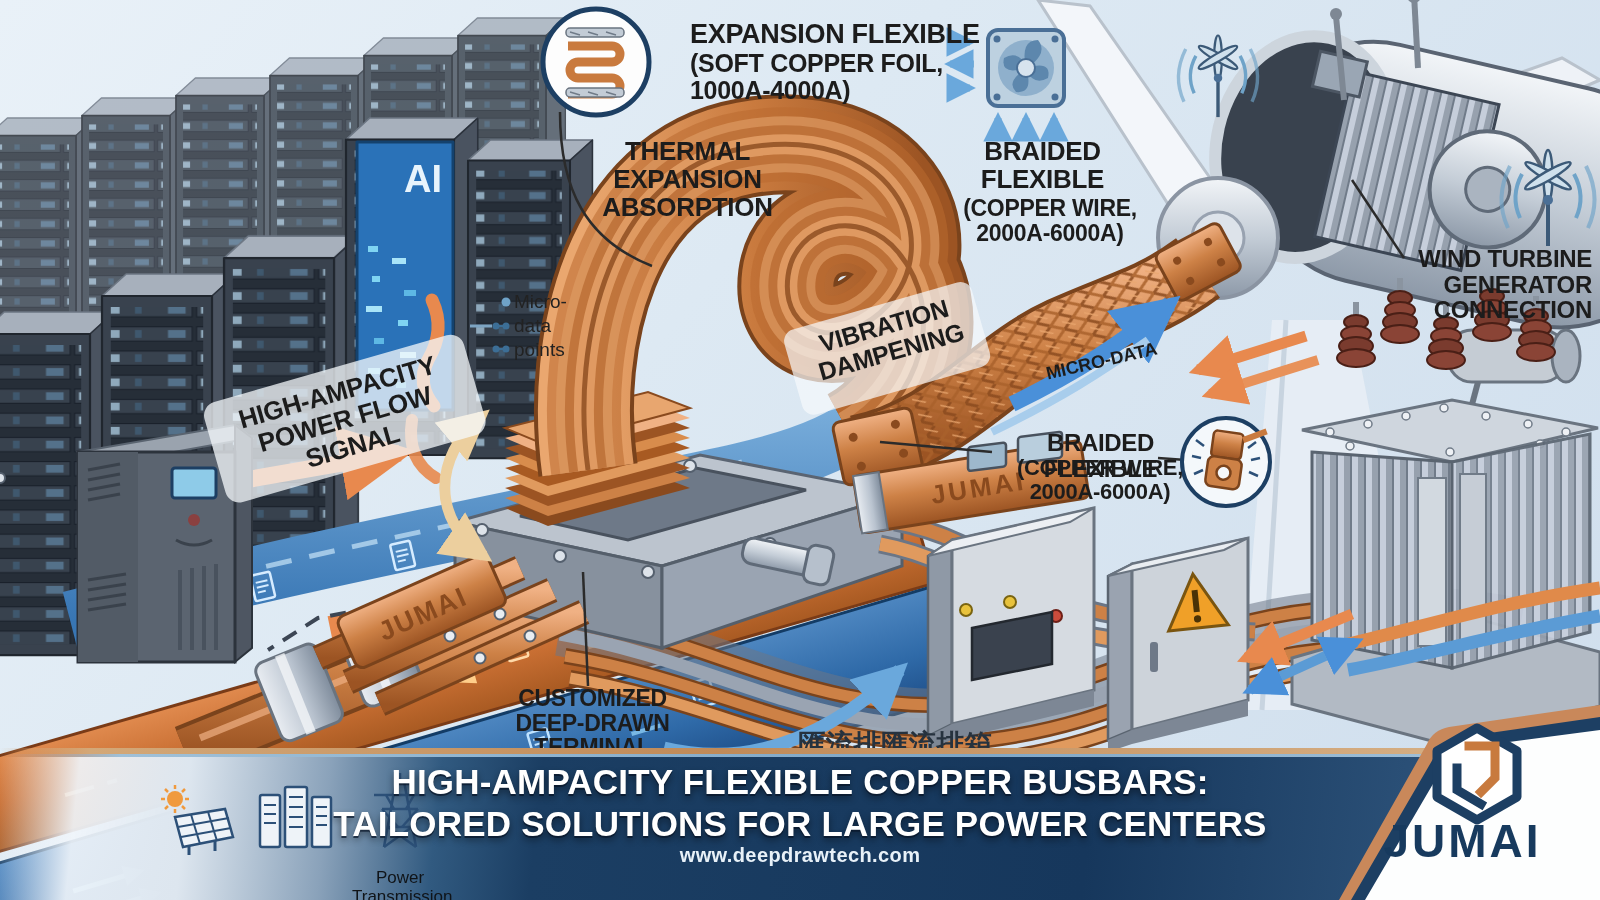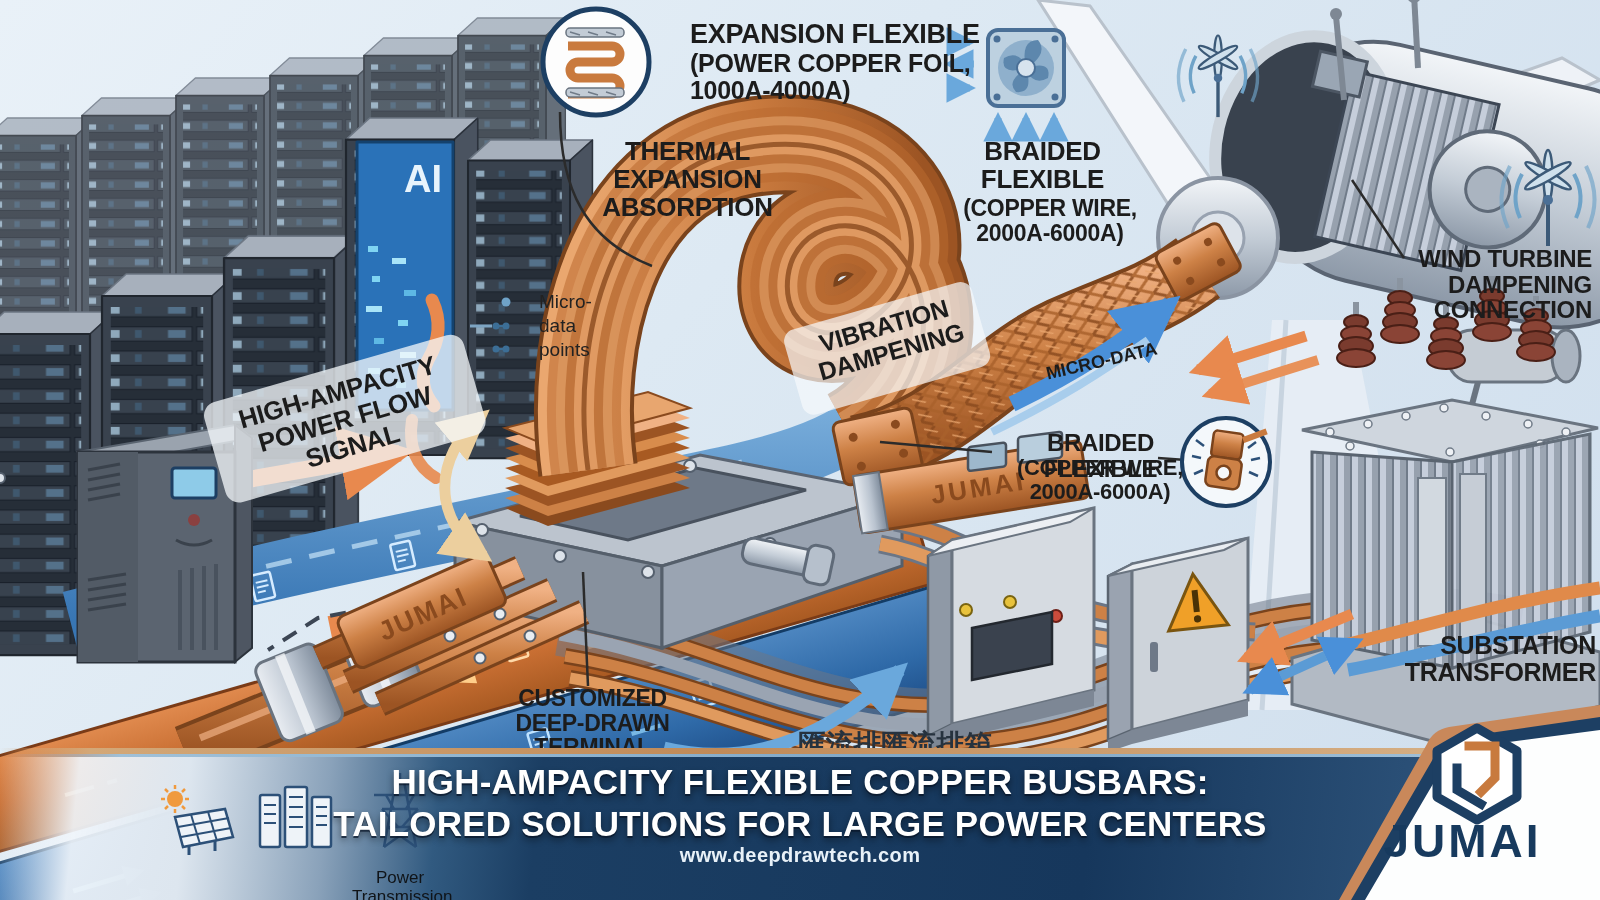--- a/index.html
+++ b/index.html
@@ -5,21 +5,21 @@
   html,body{margin:0;padding:0;background:#b8c8d8;}
   .stage{position:relative;width:1600px;height:900px;overflow:hidden;
          background:linear-gradient(130deg,#e9f1f8 0%,#dde9f3 40%,#cfdeed 100%);
          font-family:"Liberation Sans",sans-serif;}
   .stage svg.scene{position:absolute;left:0;top:0;z-index:1;}
   .lbl{position:absolute;z-index:2;font-weight:bold;color:#1c1c1c;
        white-space:pre-line;line-height:1.07;letter-spacing:-0.3px;}
   .ctr{text-align:center;}
   .rgt{text-align:right;}
   .legend{position:absolute;z-index:2;font-weight:normal;color:#222;font-size:19px;line-height:1.25;}
-  .legend .row{display:flex;align-items:center;gap:25px;}
+  .legend .row{display:flex;align-items:center;gap:0;}
   
   .banner{position:absolute;left:0;right:0;bottom:0;height:152px;z-index:3;}
   .banner .edge{position:absolute;top:0;left:0;right:0;height:6px;
       background:linear-gradient(90deg,rgba(211,168,120,0) 0,#d3a878 90px,#c08a58 45%,#dab68c 100%);}
   .banner .edge2{position:absolute;top:6px;left:0;right:0;height:3px;
       background:linear-gradient(90deg,rgba(159,192,216,0) 0,#9fc0d8 120px,#7ea6c6 60%,#a9c6dc 100%);}
   .banner .fill{position:absolute;top:9px;bottom:0;left:0;right:0;
       background:linear-gradient(96deg,rgba(240,245,250,0) 0px,rgba(240,245,250,.92) 80px,
       #dde6ef 190px,#8aa2ba 330px,#315a80 440px,#1b3e63 540px,#16375c 1090px,#2a4f76 1400px,#35597e 1600px);}
   .banner-title{position:absolute;left:50%;transform:translateX(-50%);top:13px;width:1000px;
@@ -550,34 +550,34 @@
         <rect x="210" y="368" width="270" height="104" rx="14" fill="#f6f9fc" opacity=".75"></rect>
       </g>
   <g transform="rotate(-16 885 350)">
         <rect x="790" y="305" width="195" height="88" rx="12" fill="#f6f9fc" opacity=".7"></rect>
       </g>
 
   <text x="404" y="192" font-family="Liberation Sans, sans-serif" font-weight="bold" font-size="38" fill="#e8f4fc">AI</text>
 </svg>
 
 <div class="lbl" style="left:690px;top:20px;font-size:27px;">EXPANSION FLEXIBLE</div>
-<div class="lbl" style="left:690px;top:50px;font-size:25px;font-weight:bold;">(POWER COPPER FOIL,
+<div class="lbl" style="left:690px;top:50px;font-size:25px;font-weight:bold;">(SOFT COPPER FOIL,
 1000A-4000A)</div>
 
 <div class="lbl ctr" style="left:960px;top:138px;width:165px;font-size:26px;">BRAIDED
 FLEXIBLE</div>
 
 <div class="lbl ctr" style="left:600px;top:138px;width:175px;font-size:26px;">THERMAL
 EXPANSION
 ABSORPTION</div>
 <div class="lbl ctr" style="left:950px;top:196px;width:200px;font-size:23px;">(COPPER WIRE,
 2000A-6000A)</div>
 
 <div class="lbl rgt" style="left:1390px;top:246px;width:202px;font-size:24px;">WIND TURBINE
-DAMPENING
+GENERATOR
 CONNECTION</div>
 
 <div class="legend" style="left:470px;top:290px;">
   <div class="row">
         <svg width="44" height="14">
           <circle cx="36" cy="7" r="4.5" fill="#6fa3c8"></circle>
         </svg>
         <span>Micro-</span>
       </div>
   <div class="row">
@@ -612,22 +612,20 @@
 2000A-6000A)</div>
 
 
 <div class="lbl ctr" style="left:515px;top:686px;width:155px;font-size:23px;">CUSTOMIZED
 DEEP-DRAWN
 TERMINAL
 MOLD</div>
 
 <div class="lbl" style="left:798px;top:730px;font-size:28px;color:#26323e;font-family:'DejaVu Sans',sans-serif;">匯流排匯流排箱</div>
 
-<div class="lbl rgt" style="left:1398px;top:632px;width:198px;font-size:25px;">SUBSTATION
-TRANSFORMER</div>
 
 <div class="banner">
   <div class="edge"></div>
   <div class="edge2"></div>
   <div class="fill"></div>
 
   <div class="bicon" style="left:148px;top:18px;width:92px;">
     <svg width="82" height="72" viewBox="0 0 82 72">
       <circle cx="22" cy="14" r="8" fill="#f09a3e"></circle>
       <g stroke="#f09a3e" stroke-width="2.5">

